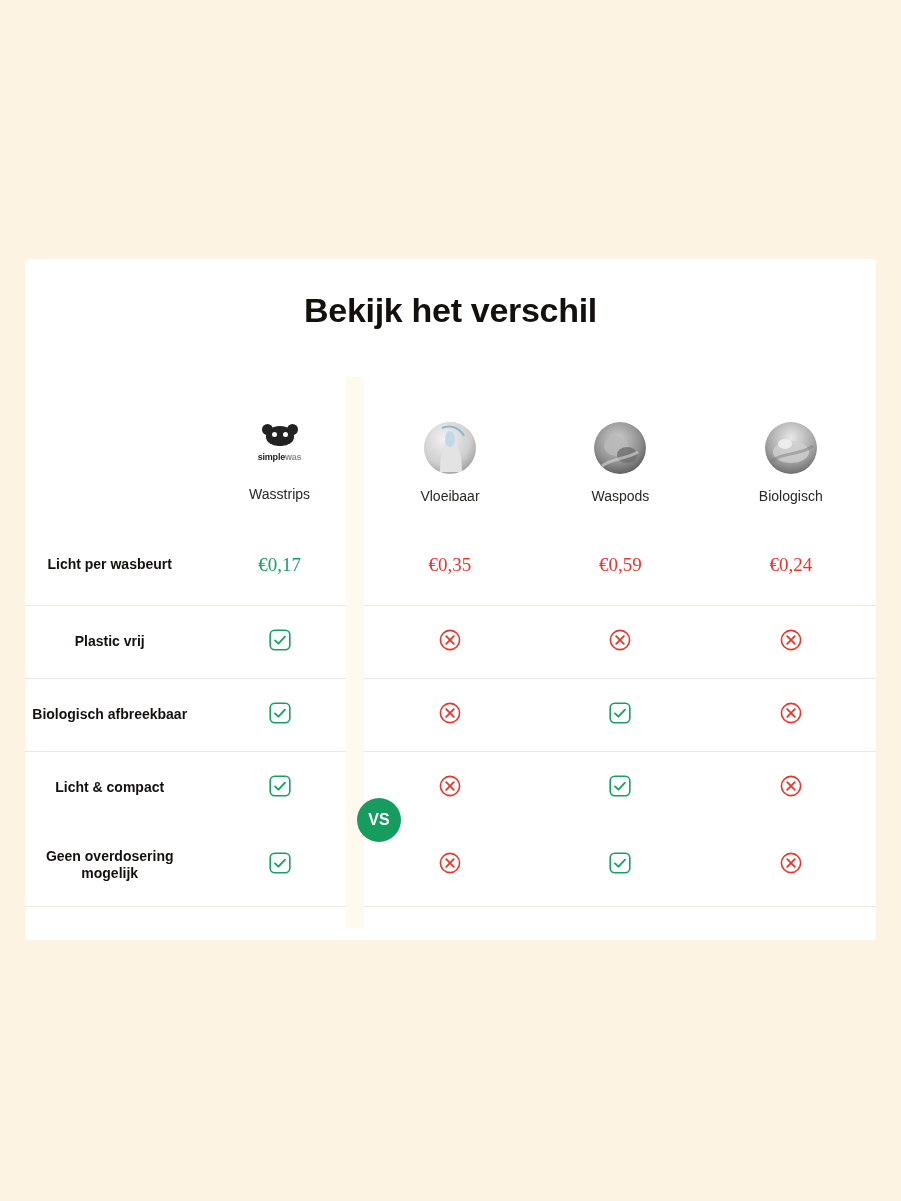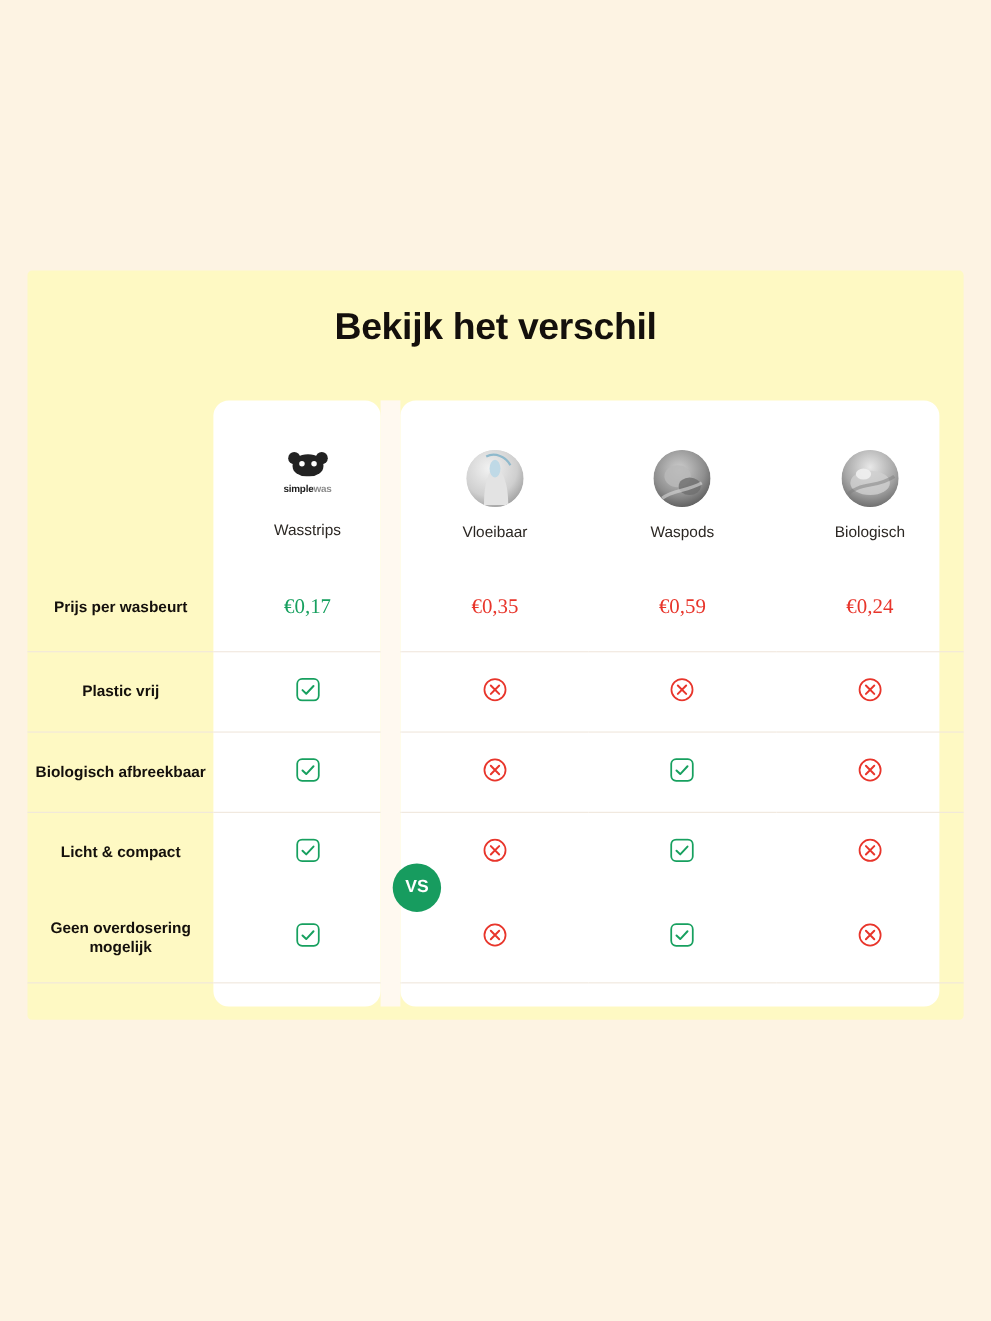--- a/index.html
+++ b/index.html
@@ -16,24 +16,24 @@
   .page {
     position: relative;
     width: 901px;
     height: 1201px;
     background: #fdf3e3;
   }
   
   .compare-card {
     position: absolute;
     left: 25px;
-    top: 246px;
+    top: 259px;
     width: 851px;
     height: 681px;
-    background: #fef9c3;
+    background: #ffffff;
     border-radius: 4px;
   }
   .title {
     text-align: center;
     font-size: 34px;
     font-weight: bold;
     color: #14100c;
     letter-spacing: -0.3px;
     margin: 0;
     padding-top: 32px;
@@ -308,21 +308,21 @@
                   <path d="M6 40 C16 30 34 34 48 24" stroke="#7d7d7d" stroke-width="3" fill="none" opacity="0.5"></path>
                 </svg>
               </span>
               <div class="prod-name">Biologisch</div>
             </th>
           </tr>
         </thead>
         <tbody>
 
           <tr class="price-row">
-            <td class="row-label">Prijs per wasbeurt</td>
+            <td class="row-label">Licht per wasbeurt</td>
             <td class="price-cell price-good">€0,17</td>
             <td class="price-cell price-bad">€0,35</td>
             <td class="price-cell price-bad">€0,59</td>
             <td class="price-cell price-bad">€0,24</td>
           </tr>
 
           <tr class="data-row">
             <td class="row-label">Plastic vrij</td>
             <td>
               <span class="ico">

